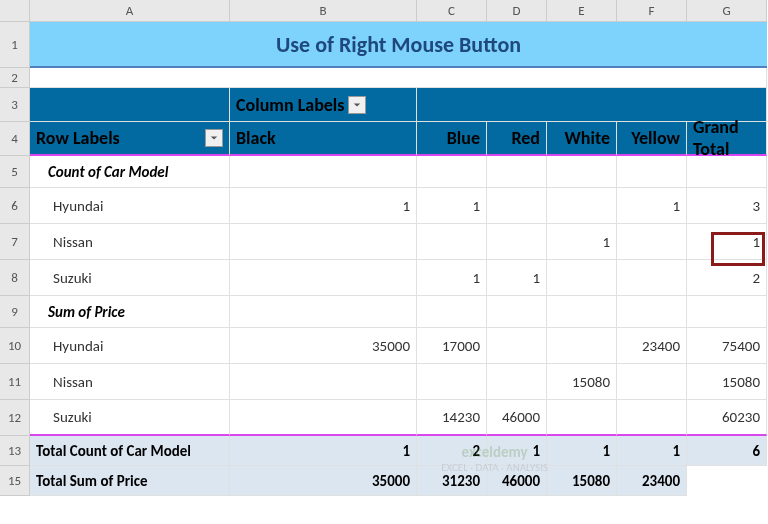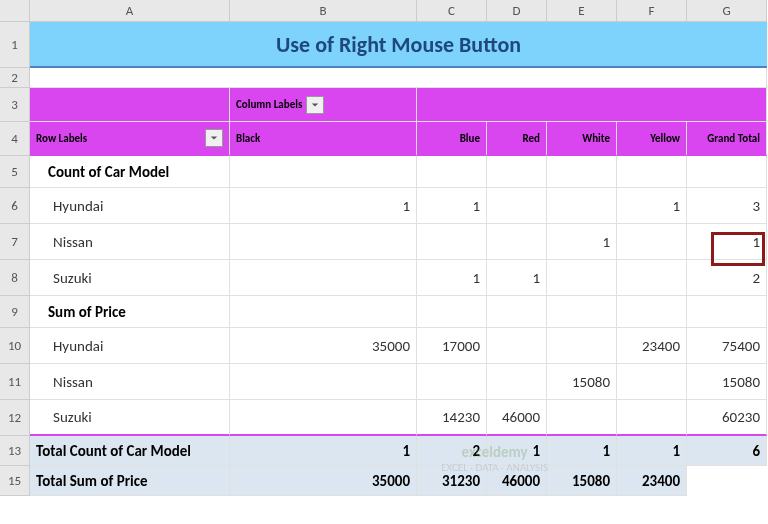--- a/index.html
+++ b/index.html
@@ -9,22 +9,22 @@
   
   .col-header { background: #e8e8e8; border-right: 1px solid #ccc; border-bottom: 1px solid #ccc; text-align: center; font-size: 13px; color: #555; display: flex; align-items: center; justify-content: center; }
   .row-header { background: #e8e8e8; border-right: 1px solid #ccc; border-bottom: 1px solid #ccc; text-align: center; font-size: 13px; color: #555; display: flex; align-items: center; justify-content: center; }
   .corner { background: #e8e8e8; border-right: 1px solid #ccc; border-bottom: 1px solid #ccc; }
   
   .cell { border-right: 1px solid #e0e0e0; border-bottom: 1px solid #e0e0e0; display: flex; align-items: center; padding: 0 6px; font-size: 15px; }
   .num { justify-content: flex-end; }
   
   .title-row { background: #7dd3fc; grid-column: 2 / 9; display: flex; align-items: center; justify-content: center; font-size: 22px; font-weight: bold; color: #1f497d; border-bottom: 2px solid #4f81bd; }
   
-  .pivot-header { background: #d946ef; font-weight: bold; color: #000; font-size: 11px; }
-  .pivot-label { font-weight: bold; color: #000; font-size: 15px; }
+  .pivot-header { background: #0369a1; font-weight: bold; color: #000; font-size: 18px; }
+  .pivot-label { font-weight: bold; color: #000; font-size: 15px; font-style: italic; }
   .indent1 { padding-left: 18px; }
   .indent2 { padding-left: 23px; }
   
   .total-row { background: #dce6f1; font-weight: bold; color: #000000; }
   
   .highlight-box { position: absolute; border: 3px solid #8b1a1a; pointer-events: none; }
   
   .dropdown-btn { width: 18px; height: 18px; border: 1px solid #999; background: #f0f0f0; display: inline-flex; align-items: center; justify-content: center; margin-left: 4px; cursor: pointer; }
   .dropdown-btn svg { width: 8px; height: 8px; }
   

